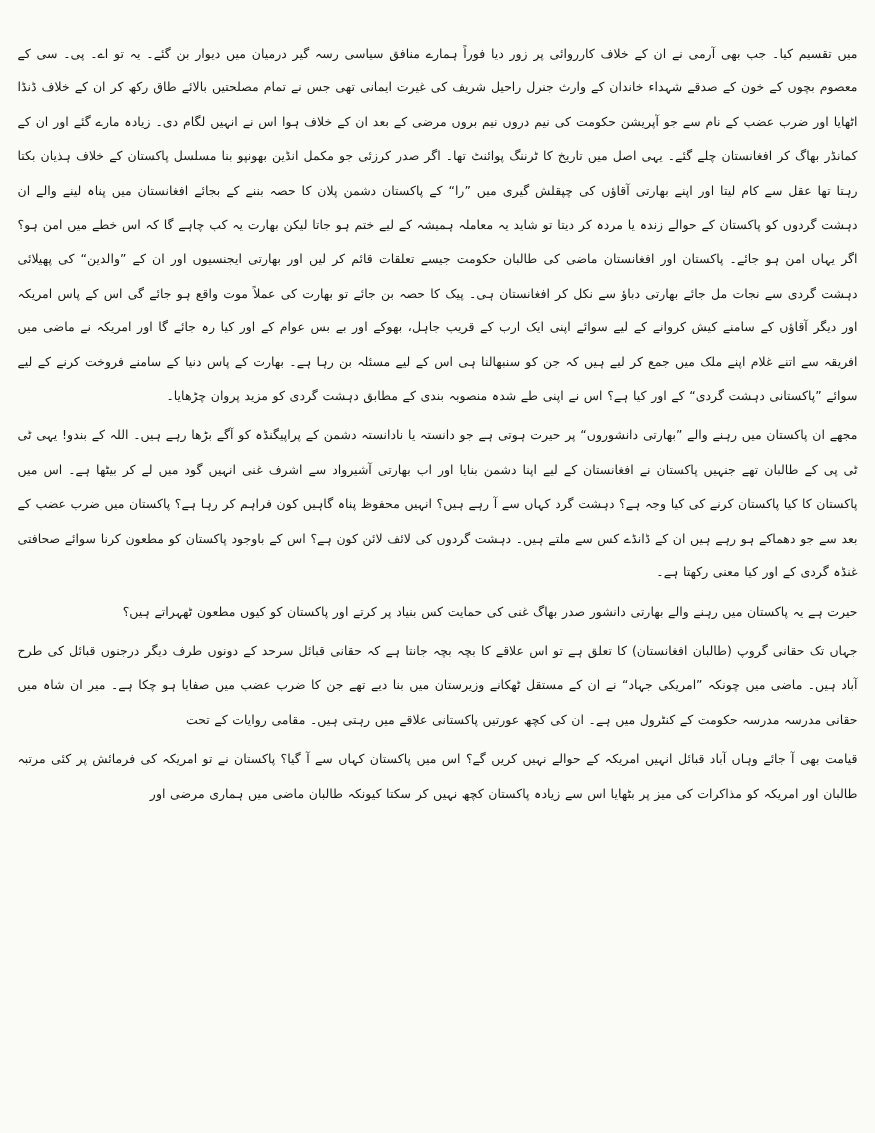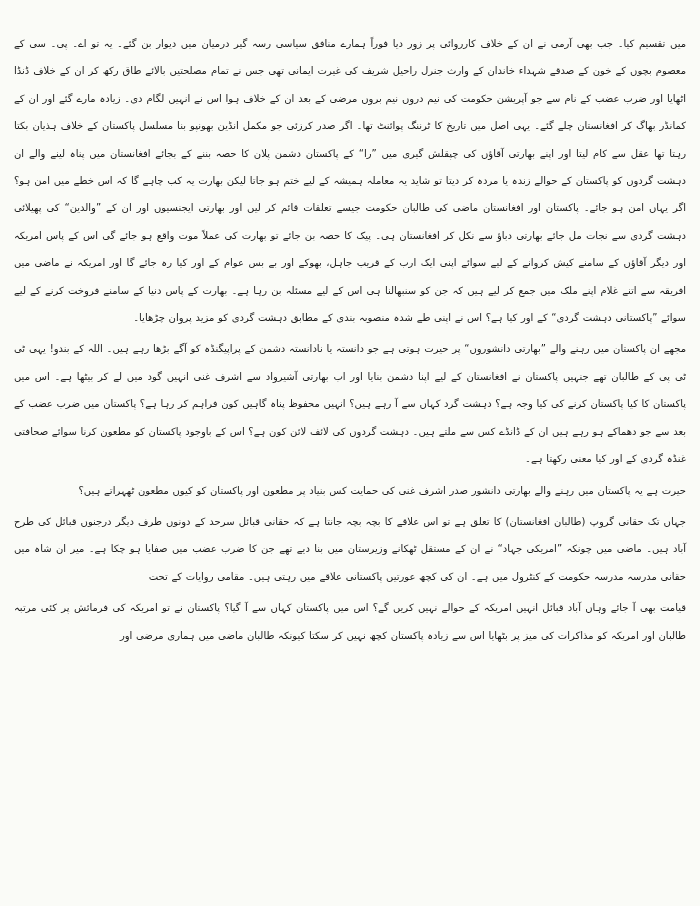--- a/index.html
+++ b/index.html
@@ -48,20 +48,20 @@
 </head>
 <body>
 
 <div id="page">
   <div class="doc-body">
 
     <p class="para">میں تقسیم کیا۔ جب بھی آرمی نے ان کے خلاف کارروائی پر زور دیا فوراً ہمارے منافق سیاسی رسہ گیر درمیان میں دیوار بن گئے۔ یہ تو اے۔ پی۔ سی کے معصوم بچوں کے خون کے صدقے شہداء خاندان کے وارث جنرل راحیل شریف کی غیرت ایمانی تھی جس نے تمام مصلحتیں بالائے طاق رکھ کر ان کے خلاف ڈنڈا اٹھایا اور ضرب عضب کے نام سے جو آپریشن حکومت کی نیم دروں نیم بروں مرضی کے بعد ان کے خلاف ہوا اس نے انہیں لگام دی۔ زیادہ مارے گئے اور ان کے کمانڈر بھاگ کر افغانستان چلے گئے۔ یہی اصل میں تاریخ کا ٹرننگ پوائنٹ تھا۔ اگر صدر کرزئی جو مکمل انڈین بھونپو بنا مسلسل پاکستان کے خلاف ہذیان بکتا رہتا تھا عقل سے کام لیتا اور اپنے بھارتی آقاؤں کی چپقلش گیری میں ”را“ کے پاکستان دشمن پلان کا حصہ بننے کے بجائے افغانستان میں پناہ لینے والے ان دہشت گردوں کو پاکستان کے حوالے زندہ یا مردہ کر دیتا تو شاید یہ معاملہ ہمیشہ کے لیے ختم ہو جاتا لیکن بھارت یہ کب چاہے گا کہ اس خطے میں امن ہو؟ اگر یہاں امن ہو جائے۔ پاکستان اور افغانستان ماضی کی طالبان حکومت جیسے تعلقات قائم کر لیں اور بھارتی ایجنسیوں اور ان کے ”والدین“ کی پھیلائی دہشت گردی سے نجات مل جائے بھارتی دباؤ سے نکل کر افغانستان ہی۔ پیک کا حصہ بن جائے تو بھارت کی عملاً موت واقع ہو جائے گی اس کے پاس امریکہ اور دیگر آقاؤں کے سامنے کیش کروانے کے لیے سوائے اپنی ایک ارب کے قریب جاہل، بھوکے اور بے بس عوام کے اور کیا رہ جائے گا اور امریکہ نے ماضی میں افریقہ سے اتنے غلام اپنے ملک میں جمع کر لیے ہیں کہ جن کو سنبھالنا ہی اس کے لیے مسئلہ بن رہا ہے۔ بھارت کے پاس دنیا کے سامنے فروخت کرنے کے لیے سوائے ”پاکستانی دہشت گردی“ کے اور کیا ہے؟ اس نے اپنی طے شدہ منصوبہ بندی کے مطابق دہشت گردی کو مزید پروان چڑھایا۔</p>
 
     <p class="para">مجھے ان پاکستان میں رہنے والے ”بھارتی دانشوروں“ پر حیرت ہوتی ہے جو دانستہ یا نادانستہ دشمن کے پراپیگنڈہ کو آگے بڑھا رہے ہیں۔ اللہ کے بندو! یہی ٹی ٹی پی کے طالبان تھے جنہیں پاکستان نے افغانستان کے لیے اپنا دشمن بنایا اور اب بھارتی آشیرواد سے اشرف غنی انہیں گود میں لے کر بیٹھا ہے۔ اس میں پاکستان کا کیا پاکستان کرنے کی کیا وجہ ہے؟ دہشت گرد کہاں سے آ رہے ہیں؟ انہیں محفوظ پناہ گاہیں کون فراہم کر رہا ہے؟ پاکستان میں ضرب عضب کے بعد سے جو دھماکے ہو رہے ہیں ان کے ڈانڈے کس سے ملتے ہیں۔ دہشت گردوں کی لائف لائن کون ہے؟ اس کے باوجود پاکستان کو مطعون کرنا سوائے صحافتی غنڈہ گردی کے اور کیا معنی رکھتا ہے۔</p>
 
-    <p class="para">حیرت ہے یہ پاکستان میں رہنے والے بھارتی دانشور صدر اشرف غنی کی حمایت کس بنیاد پر مطعون اور پاکستان کو کیوں مطعون ٹھہراتے ہیں؟</p>
+    <p class="para">حیرت ہے یہ پاکستان میں رہنے والے بھارتی دانشور صدر بھاگ غنی کی حمایت کس بنیاد پر کرتے اور پاکستان کو کیوں مطعون ٹھہراتے ہیں؟</p>
 
     <p class="para">جہاں تک حقانی گروپ (طالبان افغانستان) کا تعلق ہے تو اس علاقے کا بچہ بچہ جانتا ہے کہ حقانی قبائل سرحد کے دونوں طرف دیگر درجنوں قبائل کی طرح آباد ہیں۔ ماضی میں چونکہ ”امریکی جہاد“ نے ان کے مستقل ٹھکانے وزیرستان میں بنا دیے تھے جن کا ضرب عضب میں صفایا ہو چکا ہے۔ میر ان شاہ میں حقانی مدرسہ مدرسہ حکومت کے کنٹرول میں ہے۔ ان کی کچھ عورتیں پاکستانی علاقے میں رہتی ہیں۔ مقامی روایات کے تحت</p>
 
     <p class="para">قیامت بھی آ جائے وہاں آباد قبائل انہیں امریکہ کے حوالے نہیں کریں گے؟ اس میں پاکستان کہاں سے آ گیا؟ پاکستان نے تو امریکہ کی فرمائش پر کئی مرتبہ طالبان اور امریکہ کو مذاکرات کی میز پر بٹھایا اس سے زیادہ پاکستان کچھ نہیں کر سکتا کیونکہ طالبان ماضی میں ہماری مرضی اور</p>
 
   </div>
 </div>
 
 </body></html>

